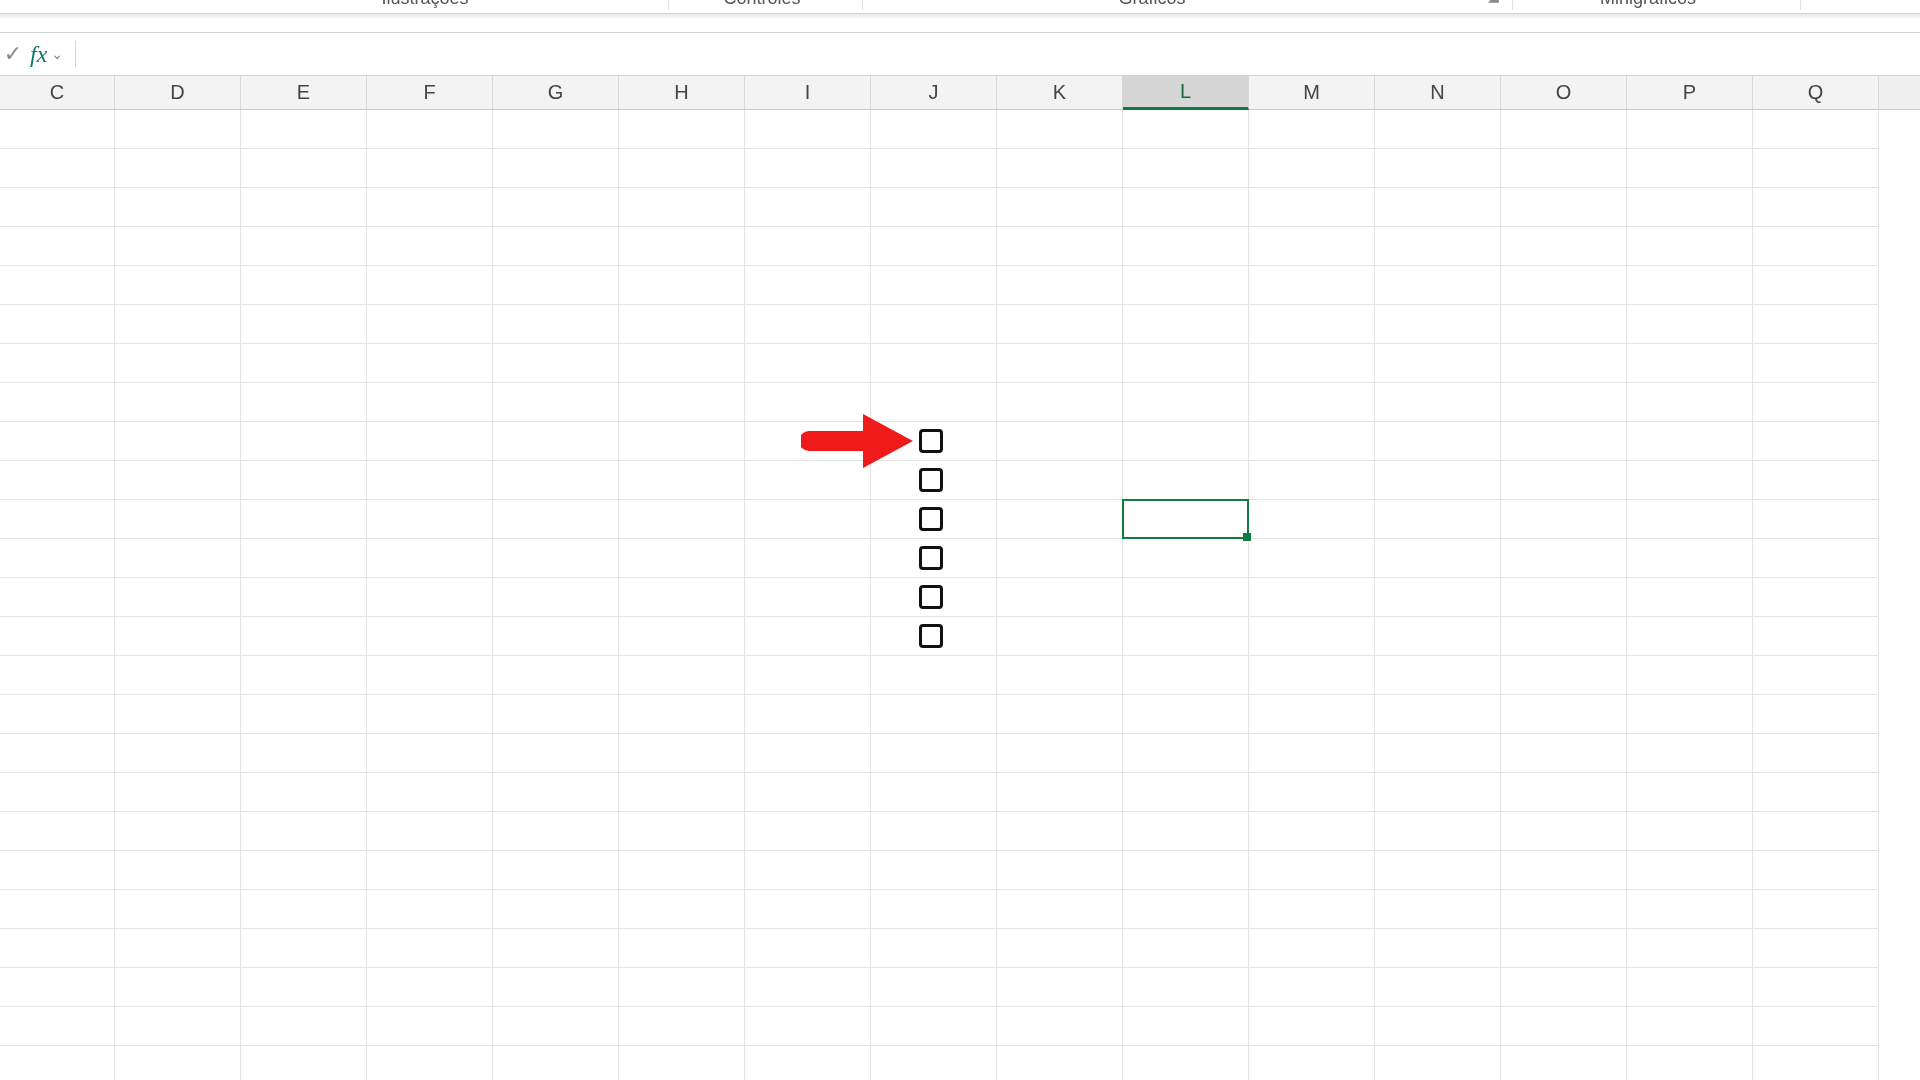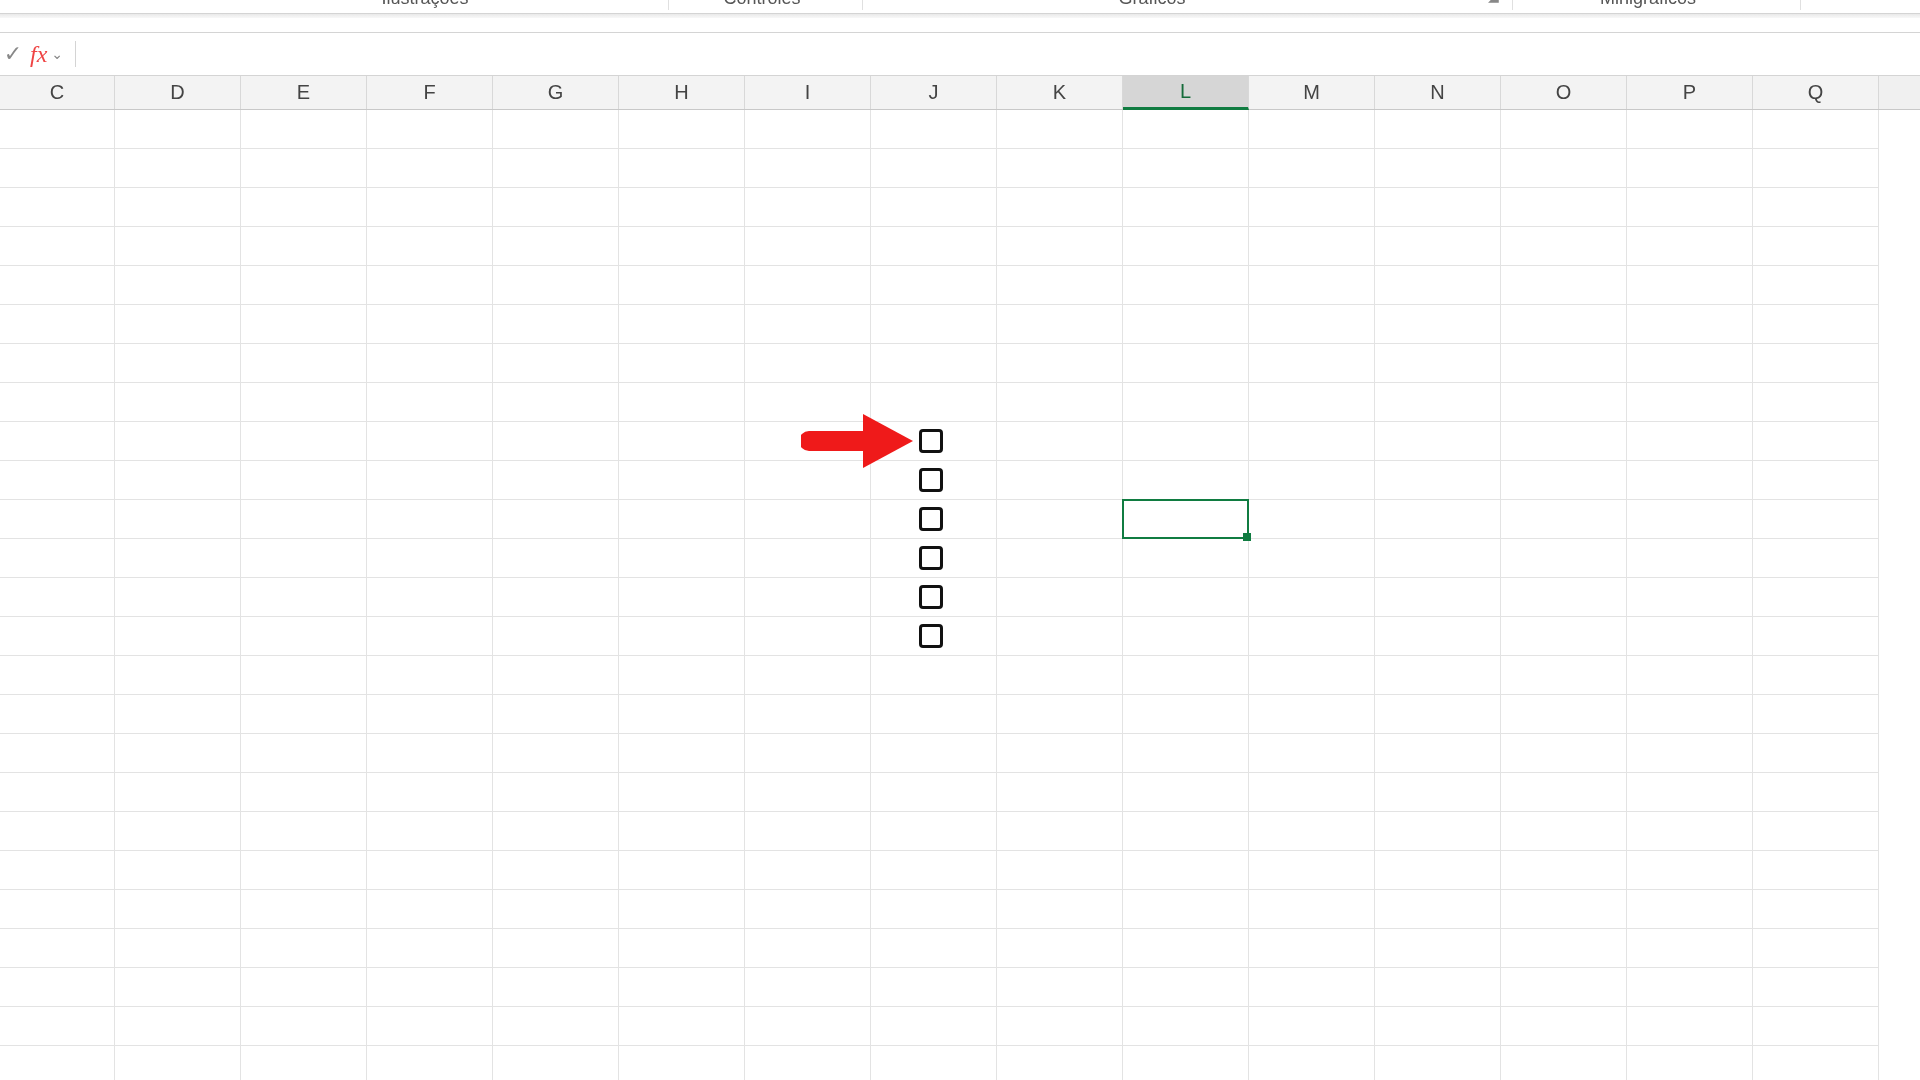--- a/index.html
+++ b/index.html
@@ -25,21 +25,21 @@
     .ribbon-shadow {height:4px;background:linear-gradient(#e9e9e9,#f8f8f8);}
     .white-gap {height:14px;background:#fff;}
 
     
     .formula-bar {
       height:44px;display:flex;align-items:center;
       border-top:1px solid #d4d4d4;border-bottom:1px solid #d4d4d4;background:#fff;
     }
     .fb-left {display:flex;align-items:center;height:100%;}
     .fb-confirm-icon {width:26px;text-align:center;color:#888;font-size:22px;}
-    .fx {font-family:"Times New Roman",serif;font-style:italic;font-size:24px;color:#ef4444;padding:0 4px;}
+    .fx {font-family:"Times New Roman",serif;font-style:italic;font-size:24px;color:#0f766e;padding:0 4px;}
     .fx-dd {color:#888;font-size:14px;padding-right:10px;}
     .fb-divider {width:1px;height:60%;background:#d4d4d4;margin:0 6px 0 2px;}
     .formula-input {
       flex:1;height:100%;border:none;outline:none;font-size:18px;padding:0 10px;
       background:#fff;
     }
 
     
     .col-headers {
       height:34px;display:flex;background:#f0f0f0;border-bottom:1px solid #c8c8c8;

